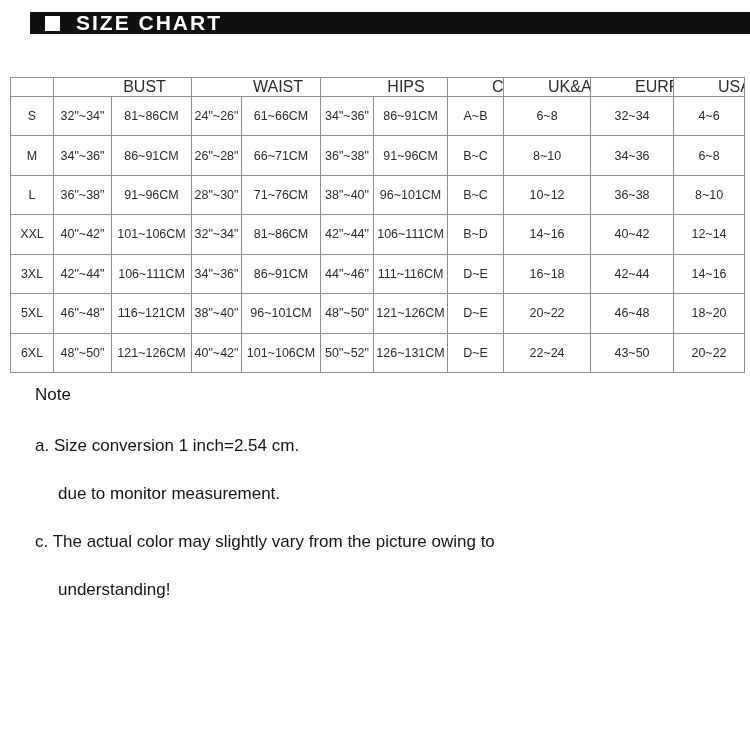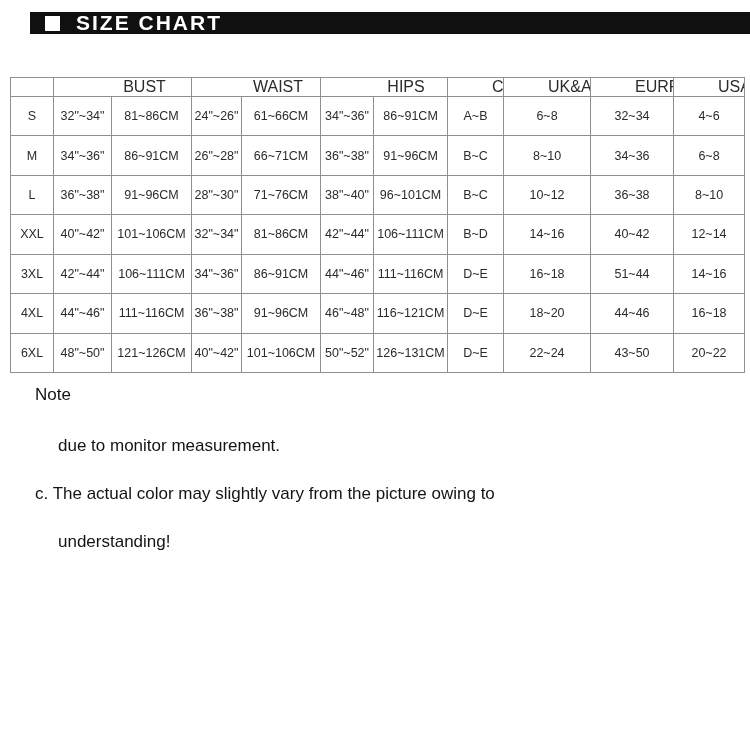--- a/index.html
+++ b/index.html
@@ -167,54 +167,55 @@
         <tr>
           <td>3XL</td>
           <td>42"~44"</td>
           <td>106~111CM</td>
           <td>34"~36"</td>
           <td>86~91CM</td>
           <td>44"~46"</td>
           <td>111~116CM</td>
           <td>D~E</td>
           <td>16~18</td>
-          <td>51~44</td>
+          <td>42~44</td>
           <td>14~16</td>
         </tr>
         <tr>
-          <td>4XL</td>
-          <td>44"~46"</td>
-          <td>111~116CM</td>
-          <td>36"~38"</td>
-          <td>91~96CM</td>
+          <td>5XL</td>
           <td>46"~48"</td>
           <td>116~121CM</td>
+          <td>38"~40"</td>
+          <td>96~101CM</td>
+          <td>48"~50"</td>
+          <td>121~126CM</td>
           <td>D~E</td>
+          <td>20~22</td>
+          <td>46~48</td>
           <td>18~20</td>
-          <td>44~46</td>
-          <td>16~18</td>
         </tr>
         <tr>
           <td>6XL</td>
           <td>48"~50"</td>
           <td>121~126CM</td>
           <td>40"~42"</td>
           <td>101~106CM</td>
           <td>50"~52"</td>
           <td>126~131CM</td>
           <td>D~E</td>
           <td>22~24</td>
           <td>43~50</td>
           <td>20~22</td>
         </tr>
       </tbody>
   </table>
 
   <div class="notes">
     <div class="note-line heading">Note</div>
     <div id="notes-list">
+        <div class="note-line">a. Size conversion 1 inch=2.54 cm.</div>
         <div class="note-line cont">due to monitor measurement.</div>
         <div class="note-line">c. The actual color may slightly vary from the picture owing to</div>
         <div class="note-line cont">understanding!</div>
       </div>
   </div>
 
 </div>
 
 </body></html>

